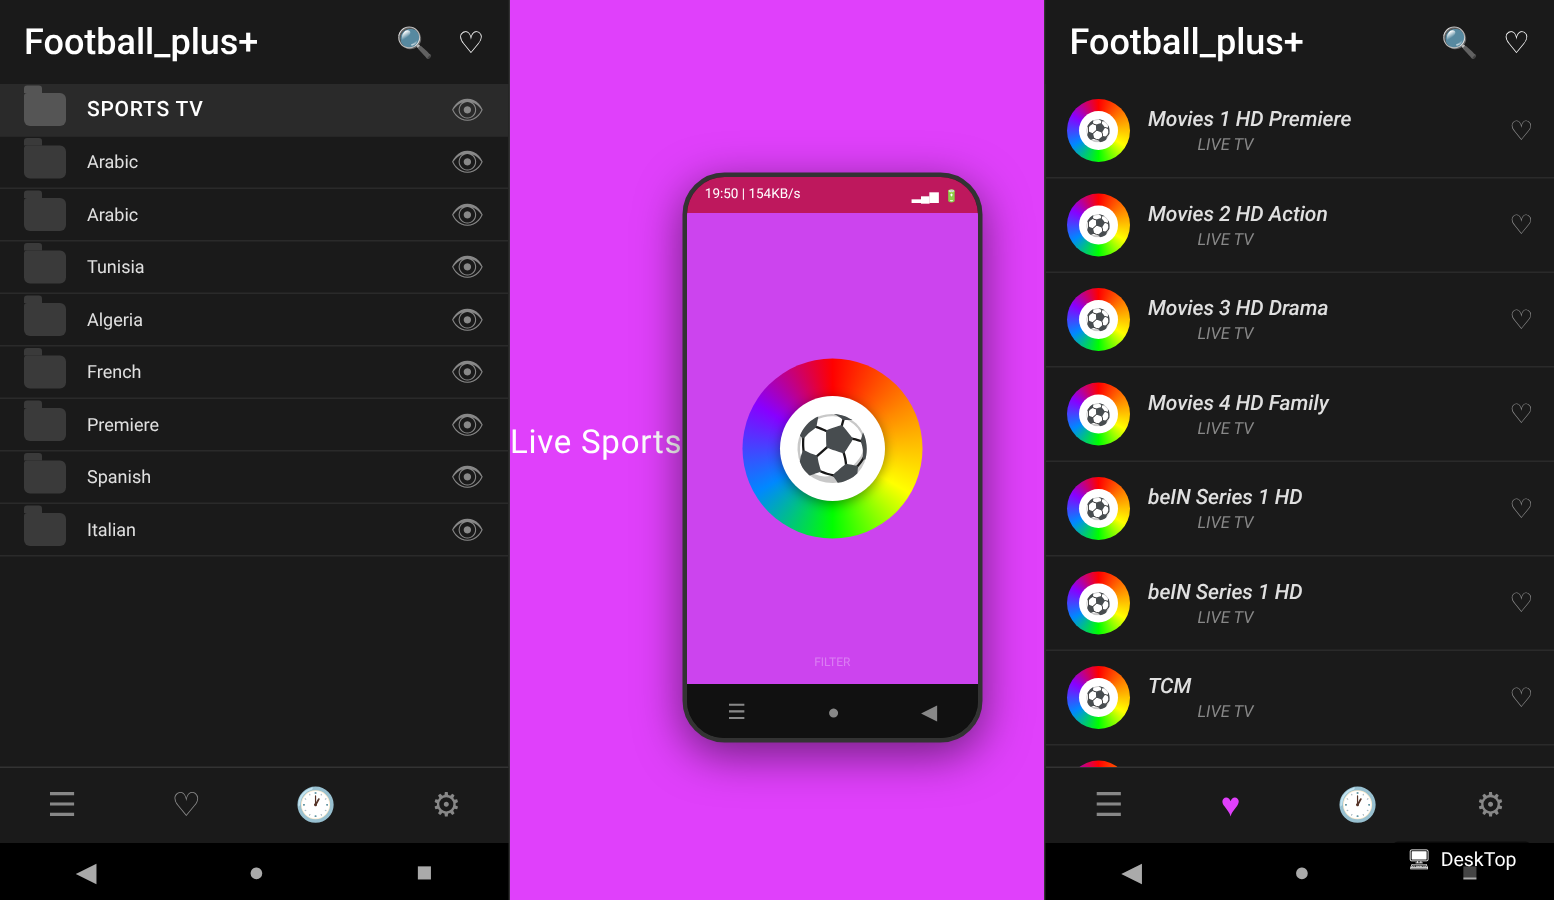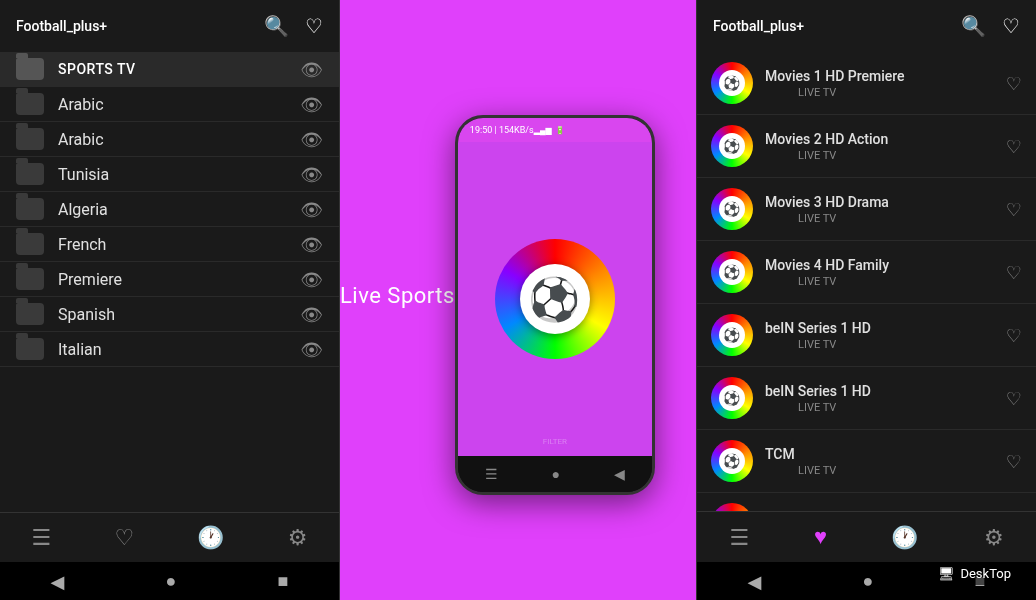--- a/index.html
+++ b/index.html
@@ -25,21 +25,21 @@
     .panel-header {
       display: flex;
       align-items: center;
       justify-content: space-between;
       padding: 14px 16px;
       background: #1a1a1a;
     }
 
     .panel-header-title {
       color: #ffffff;
-      font-size: 14px;
+      font-size: 24px;
       font-weight: 500;
     }
 
     .header-icons {
       display: flex;
       gap: 16px;
     }
 
     .header-icon {
       color: #ffffff;
@@ -87,21 +87,21 @@
       background: #3a3a3a;
     }
 
     .folder-icon-dark::before {
       background: #3a3a3a;
     }
 
     .channel-name {
       flex: 1;
       color: #e0e0e0;
-      font-size: 16px;
+      font-size: 12px;
     }
 
     .eye-icon {
       color: #888;
       font-size: 18px;
       cursor: pointer;
     }
 
     .sports-tv-item {
       background: #2a2a2a;
@@ -169,23 +169,24 @@
       border: 3px solid #333;
       display: flex;
       flex-direction: column;
       overflow: hidden;
       position: relative;
       box-shadow: 0 8px 30px rgba(0,0,0,0.5);
     }
 
     .phone-status-bar {
       height: 24px;
-      background: #d946ef;
-      display: flex;
-      align-items: center;
+      background: #be185d;
+      display: flex;
+      align-items: center;
+      justify-content: space-between;
       padding: 0 12px;
       font-size: 9px;
       color: #fff;
       flex-shrink: 0;
     }
 
     .phone-screen {
       flex: 1;
       background: #cc44ee;
       display: flex;
@@ -304,20 +305,21 @@
       background: #fff;
       border-radius: 50%;
       display: flex;
       align-items: center;
       justify-content: center;
       font-size: 14px;
     }
 
     .channel-info {
       flex: 1;
+      font-style: italic;
     }
 
     .channel-title {
       color: #e0e0e0;
       font-size: 14px;
       font-weight: 500;
     }
 
     .channel-subtitle {
       color: #888;

